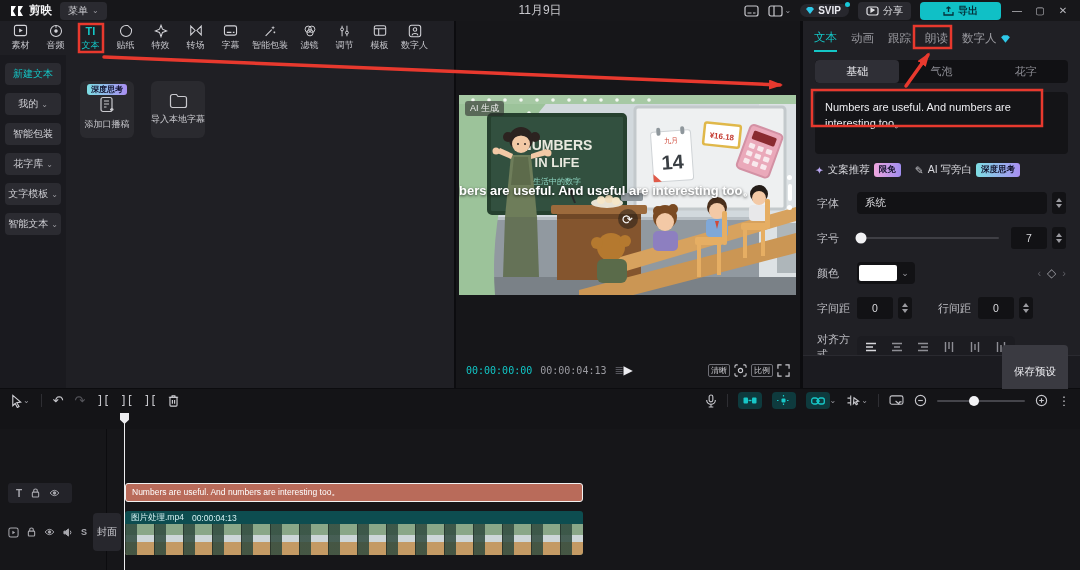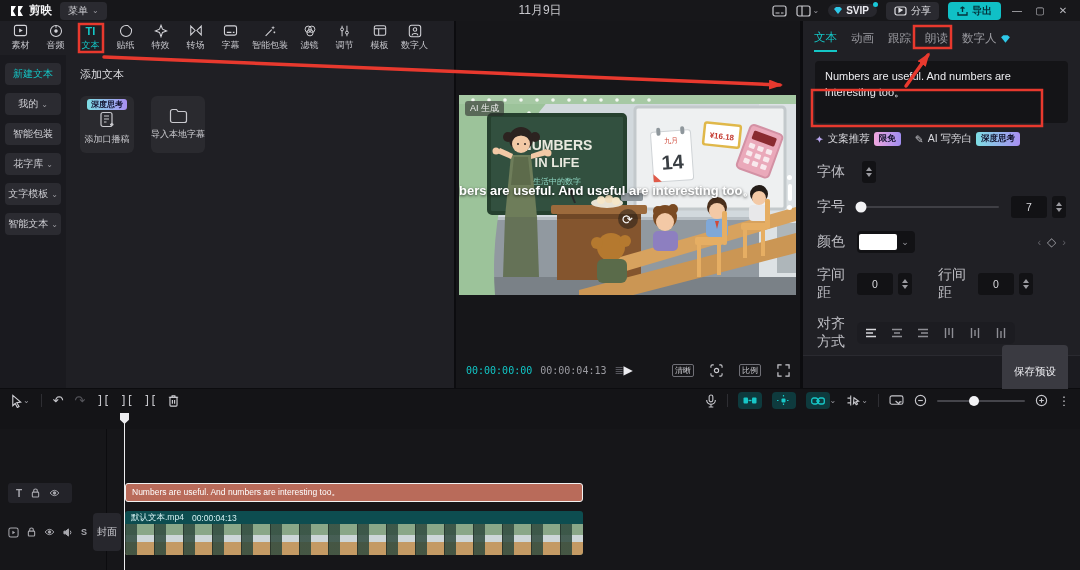--- a/index.html
+++ b/index.html
@@ -9,21 +9,21 @@
 
 .titlebar{position:absolute;left:0;top:0;right:0;height:21px;background:#17171a;display:flex;align-items:center;padding:0 10px;gap:8px}
 .logo{display:flex;align-items:center;gap:5px;font-weight:bold;font-size:11.5px;color:#f2f2f4}
 .menu-pill{background:#2a2a30;border-radius:4px;padding:2px 8px;font-size:10px;color:#cfcfd4;display:flex;align-items:center;gap:4px}
 .tb-date{position:absolute;left:50%;transform:translateX(-50%);font-size:12px;color:#c9c9ce}
 .tb-right{margin-left:auto;display:flex;align-items:center;gap:9px}
 .tb-ic{color:#c9c9ce;display:flex;align-items:center;gap:2px}
 .svip{background:#27272d;border-radius:9px;padding:1px 8px 1px 5px;display:flex;align-items:center;gap:3px;font-size:10px;font-weight:bold;color:#eaeaf0;position:relative}
 .svip::after{content:"";position:absolute;right:-1px;top:-2px;width:5px;height:5px;border-radius:50%;background:#19c8d8}
 .share-btn{background:#2a2a30;border-radius:4px;padding:2px 8px;font-size:10px;color:#e2e2e6;display:flex;align-items:center;gap:4px}
-.export-btn{background:#10c0c6;border-radius:4px;padding:2px 9px;font-size:10px;color:#04313a;font-weight:bold;display:flex;align-items:center;gap:4px}
+.export-btn{background:#10c0c6;border-radius:4px;padding:2px 23px;font-size:10px;color:#04313a;font-weight:bold;display:flex;align-items:center;gap:4px}
 .winbtn{color:#b9b9bf;font-size:10px;width:14px;text-align:center}
 
 .left{position:absolute;left:0;top:21px;width:454px;height:367px;background:#1f1f24}
 .ribbon{position:absolute;left:0;top:0;right:0;height:33px;display:flex;align-items:center;padding-left:3px}
 .rib{width:35px;flex:0 0 35px;display:flex;flex-direction:column;align-items:center;gap:1px;color:#c7c7cd;font-size:9px}
 .rib.wide{flex:0 0 44px}
 .rib .ric{height:15px;display:flex;align-items:center;justify-content:center;color:#d4d4d9}
 .rib.active,.rib.active .ric{color:#14c6c6}
 .ti-glyph{font-weight:bold;font-size:11px;letter-spacing:0}
 .side{position:absolute;left:0;top:34px;bottom:0;width:66px;background:#1a1a1f;padding-top:8px}
@@ -44,40 +44,40 @@
 .wm{position:absolute;left:6px;top:6px;background:rgba(45,45,45,.6);padding:1px 5px;border-radius:3px;font-size:9px;color:#eee;z-index:3}
 .sub{position:absolute;left:0;right:10px;top:87px;height:22px;font-size:13px;font-weight:bold;color:#fff;white-space:nowrap;overflow:hidden;text-shadow:0 1px 3px rgba(0,0,0,.75);z-index:3}
 .sub-bar{position:absolute;right:4px;top:89px;width:4px;height:17px;background:#fff;border-radius:2px;z-index:4}
 .sub-dot{position:absolute;right:4px;width:5px;height:5px;border-radius:50%;background:#fff;z-index:4}
 .refresh{position:absolute;left:50%;top:62%;transform:translate(-50%,-50%);width:20px;height:20px;border-radius:50%;background:rgba(20,20,20,.45);color:#fff;font-size:13px;display:flex;align-items:center;justify-content:center;z-index:3}
 .pcontrols{position:absolute;left:10px;right:10px;bottom:8px;height:20px;display:flex;align-items:center;gap:8px}
 .t-cur{color:#12c5c5;font-size:10px;font-family:"DejaVu Sans Mono",monospace}
 .t-dur{color:#9b9ba1;font-size:10px;font-family:"DejaVu Sans Mono",monospace}
 .list-ic{color:#55555c;font-size:11px}
 .play-center{position:absolute;left:50%;transform:translateX(-50%);color:#ececf0;font-size:12px}
-.pc-right{margin-left:auto;display:flex;align-items:center;gap:16px}
+.pc-right{margin-left:auto;display:flex;align-items:center;gap:4px}
 .mini-badge{border:1px solid #6f6f76;color:#c9c9ce;font-size:8px;padding:0 2px;border-radius:2px;line-height:11px}
 
 .insp{position:absolute;left:803px;top:21px;width:277px;height:367px;background:#202025}
 .itabs{display:flex;align-items:center;gap:14px;padding:9px 0 0 11px;font-size:11.5px;color:#9b9ba1}
 .itab{padding-bottom:5px}
 .itab.active{color:#14c6c6;border-bottom:2px solid #14c6c6}
 .itab-dh{display:flex;align-items:center;gap:3px}
 .subtabs{display:flex;margin:8px 12px 0;height:23px;background:#111114;border-radius:4px;overflow:hidden}
 .seg{flex:1;display:flex;align-items:center;justify-content:center;font-size:11px;color:#8e8e95}
 .seg.active{background:#2f2f36;border-radius:4px;color:#ececf0}
 .ta{margin:9px 12px 0;height:62px;background:#141417;border-radius:4px;padding:8px 10px;font-size:11px;color:#ececf0;line-height:1.45;overflow:hidden}
 .btnrow{display:flex;align-items:center;gap:14px;margin:9px 12px 0;font-size:10.5px;color:#d8d8dd}
 .ib{display:flex;align-items:center;gap:4px}
 .pill{font-size:8.5px;font-weight:bold;color:#14142e;padding:1px 5px;border-radius:3px}
 .pill.free{background:linear-gradient(90deg,#efa6de,#a08df0)}
 .pill.deep{background:linear-gradient(90deg,#7edee4,#a98ff2)}
 .props{padding:2px 14px 0}
 .prow{display:flex;align-items:center;margin-top:13px}
-.plabel{width:40px;flex:0 0 40px;color:#bfbfc5;font-size:14px}
+.plabel{width:40px;flex:0 0 40px;color:#bfbfc5;font-size:11px}
 .selbox{flex:1;height:22px;background:#121215;border-radius:4px;display:flex;align-items:center;padding:0 8px;font-size:10.5px;color:#dadade}
 .stepper{width:14px;height:22px;margin-left:5px;background:#121215;border-radius:3px;display:flex;flex-direction:column;align-items:center;justify-content:center;gap:2px}
 .stp{width:0;height:0;border-left:3px solid transparent;border-right:3px solid transparent}
 .stp.up{border-bottom:4px solid #9a9aa0}
 .stp.dn{border-top:4px solid #9a9aa0}
 .slider{flex:1;height:2px;background:#3f3f45;border-radius:1px;position:relative;margin-right:12px}
 .sl-thumb{position:absolute;left:3%;top:50%;transform:translate(-50%,-50%);width:11px;height:11px;border-radius:50%;background:#f2f2f4}
 .numbox{width:36px;height:22px;background:#121215;border-radius:3px;display:flex;align-items:center;justify-content:center;font-size:10.5px;color:#dadade}
 .stylebtn{width:27px;height:21px;background:#2a2a30;border-radius:4px;display:flex;align-items:center;justify-content:center;font-size:11px;color:#dcdce0;margin-right:8px}
 .stylebtn.u span{text-decoration:underline}
@@ -316,21 +316,20 @@
           <span>文字模板</span>
           <span class="side-chev">⌄</span>
         </div>
       <div class="side-item">
           <span>智能文本</span>
           <span class="side-chev">⌄</span>
         </div>
     </div>
 
     <div class="content">
-      <div class="panel-title">添加文本</div>
       <div class="cards">
         <div class="card">
           <span class="badge-grad">深度思考</span>
           <span style="margin-top:8px">
             <svg width="17" height="18" viewBox="0 0 17 18" fill="none" stroke="#c9c9ce" stroke-width="1.2">
                 <rect x="2" y="1.5" width="11" height="14" rx="2"></rect>
                 <path d="M5 5h5M5 8h5M5 11h2.5"></path>
                 <path d="M11 13.5h3.5M12.8 12v3" stroke-width="1.4"></path>
               </svg>
           </span>
@@ -517,37 +516,45 @@
       <span class="itab">动画</span>
       <span class="itab">跟踪</span>
       <span class="itab">朗读</span>
       <span class="itab itab-dh">
         <span>数字人</span>
         <svg width="11" height="10" viewBox="0 0 10 9">
             <path d="M1 3L3 1h4l2 2-4 5z" fill="#2ec8e8"></path>
           </svg>
       </span>
     </div>
+    <div class="subtabs">
+      <span class="seg active">基础</span>
+      <span class="seg">气泡</span>
+      <span class="seg">花字</span>
+    </div>
     <div class="ta">Numbers are useful. And numbers are interesting too。</div>
     <div class="btnrow">
       <span class="ib">
         <span style="color:#b9a6f0">✦</span>
         <span>文案推荐</span>
         <span class="pill free">限免</span>
       </span>
       <span class="ib">
         <span style="color:#c9c9ce">✎</span>
         <span>AI 写旁白</span>
         <span class="pill deep">深度思考</span>
       </span>
     </div>
 
     <div class="props">
       <div class="prow">
         <span class="plabel">字体</span>
+        <span class="selbox">
+            <span>系统</span>
+          </span>
         <span class="stepper">
             <span class="stp up"></span>
             <span class="stp dn"></span>
           </span>
       </div>
       <div class="prow">
         <span class="plabel">字号</span>
         <span class="slider">
             <span class="sl-thumb"></span>
           </span>
@@ -756,21 +763,21 @@
               <path d="M8 3q1.5 2 0 4"></path>
             </svg>
           </span>
         <span style="font-size:9px;font-weight:bold">S</span>
       </div>
       <div class="coverbtn">封面</div>
 
       <div class="textclip">Numbers are useful. And numbers are interesting too。</div>
       <div class="videoclip">
         <div class="vc-head">
-          <span>默认文本.mp4</span>
+          <span>图片处理.mp4</span>
           <span>00:00:04:13</span>
         </div>
         <div class="vc-thumbs"></div>
       </div>
     </div>
 
     <div class="playhead-line"></div>
     <div class="playhead-cap"></div>
   </div>
 

